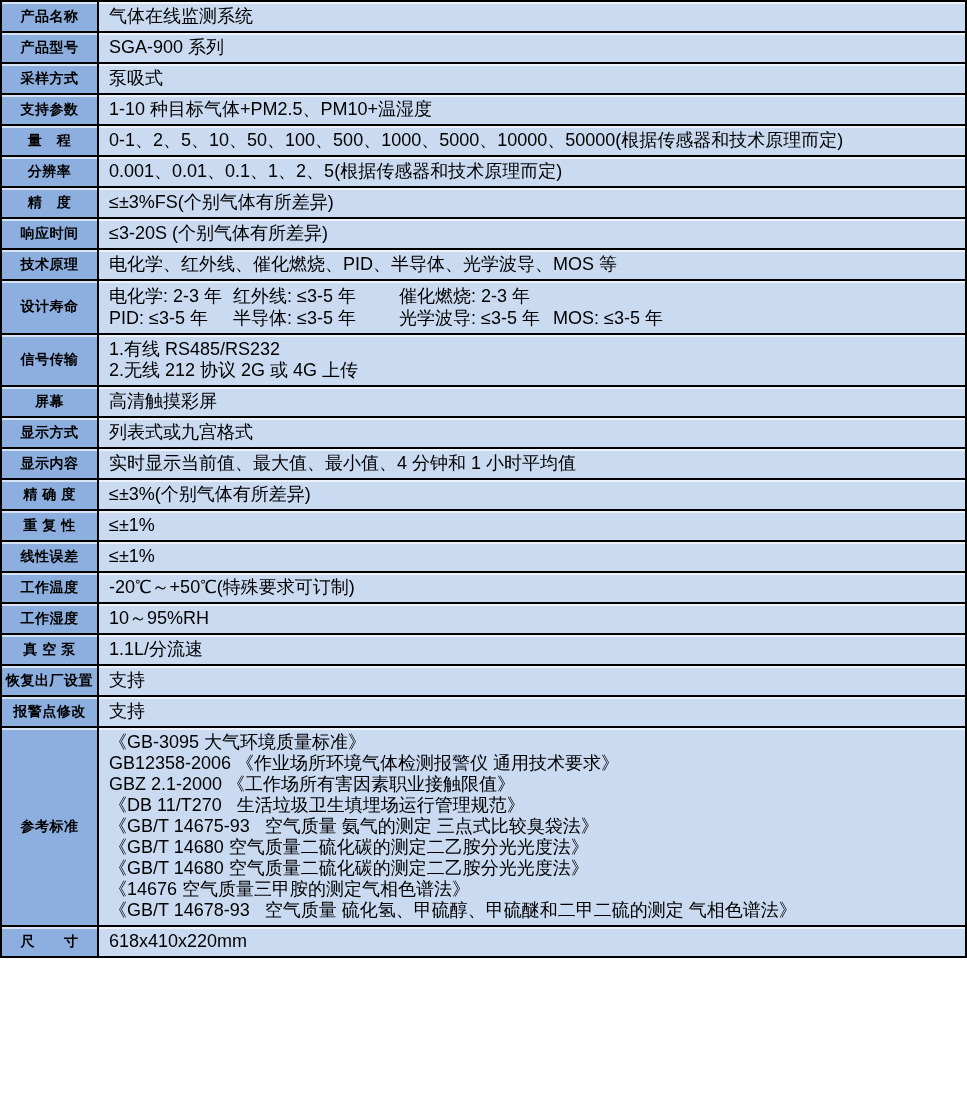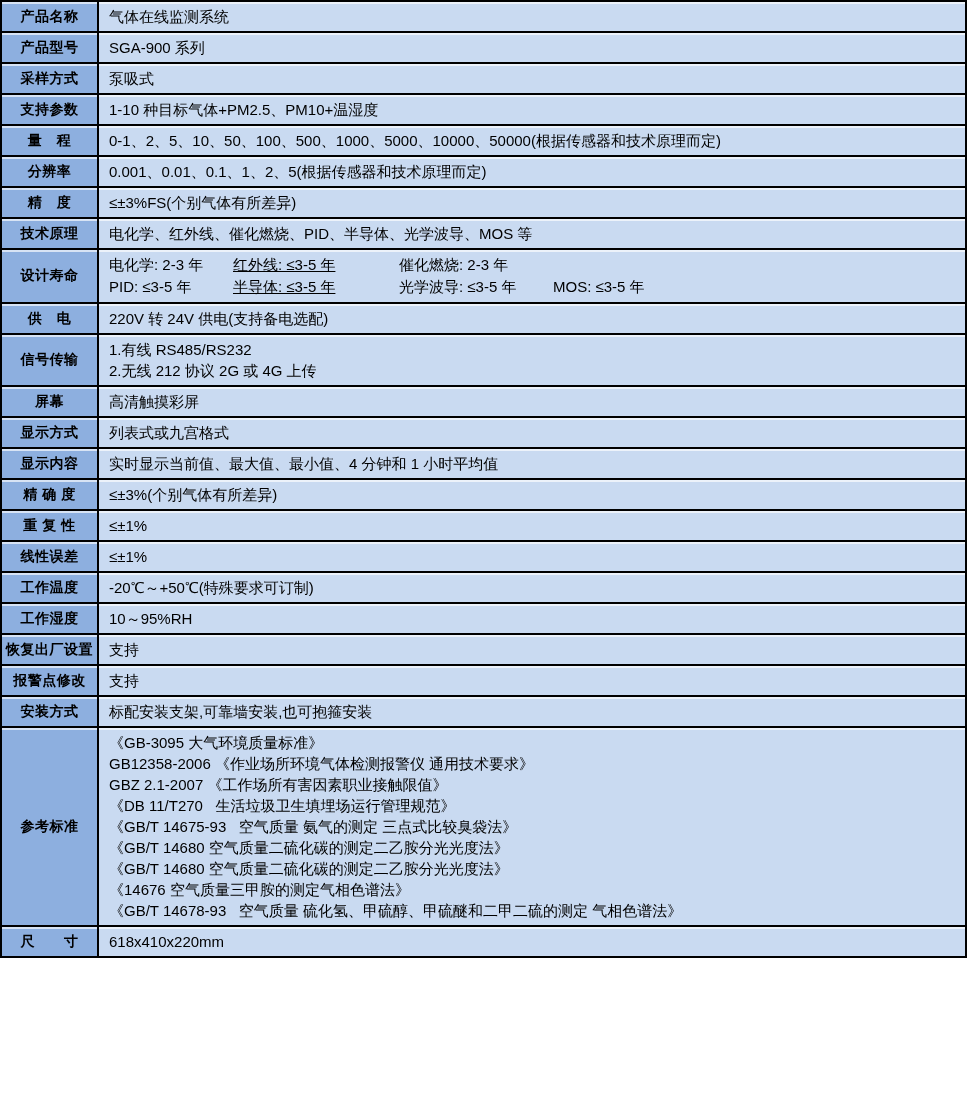--- a/index.html
+++ b/index.html
@@ -36,30 +36,30 @@
     background: var(--label-bg);
     font-weight: bold;
     font-size: 14px;
     text-align: center;
     padding: 2px 2px;
     letter-spacing: 0.5px;
     white-space: pre-wrap;
   }
   td.value-cell {
     background: var(--value-bg);
-    font-size: 15px;
+    font-size: 18px;
     padding: 4px 10px;
   }
   tr.single td.value-cell,
   tr.single td.label-cell { height: 31px; }
   .line { line-height: 21px; white-space: pre-wrap; }
   .grid-line { line-height: 22px; white-space: nowrap; }
   .grid-line span { display: inline-block; }
   .grid-line .g1 { width: 124px; }
-  .grid-line .g2 { width: 166px; text-decoration: underline; }
+  .grid-line .g2 { width: 166px; }
   .grid-line .g3 { width: 154px; }
   .grid-line .g4 { width: auto; }
 </style>
 </head>
 <body>
 
 <div class="spec-wrap">
   <table class="spec-table">
     <tbody>
         <tr class="single">
@@ -98,38 +98,38 @@
             <div class="line">0.001、0.01、0.1、1、2、5(根据传感器和技术原理而定)</div>
           </td>
         </tr>
         <tr class="single">
           <td class="label-cell">精　度</td>
           <td class="value-cell">
             <div class="line">≤±3%FS(个别气体有所差异)</div>
           </td>
         </tr>
         <tr class="single">
+          <td class="label-cell">响应时间</td>
+          <td class="value-cell">
+            <div class="line">≤3-20S (个别气体有所差异)</div>
+          </td>
+        </tr>
+        <tr class="single">
           <td class="label-cell">技术原理</td>
           <td class="value-cell">
             <div class="line">电化学、红外线、催化燃烧、PID、半导体、光学波导、MOS 等</div>
           </td>
         </tr>
         <tr>
           <td class="label-cell">设计寿命</td>
           <td class="value-cell">
             <div class="grid-line"><span class="g1">电化学: 2-3 年</span><span class="g2">红外线: ≤3-5 年</span><span class="g3">催化燃烧: 2-3 年</span></div>
             <div class="grid-line"><span class="g1">PID: ≤3-5 年</span><span class="g2">半导体: ≤3-5 年</span><span class="g3">光学波导: ≤3-5 年</span><span class="g4">MOS: ≤3-5 年</span></div>
           </td>
         </tr>
-        <tr class="single">
-          <td class="label-cell">供　电</td>
-          <td class="value-cell">
-            <div class="line">220V 转 24V 供电(支持备电选配)</div>
-          </td>
-        </tr>
         <tr>
           <td class="label-cell">信号传输</td>
           <td class="value-cell">
             <div class="line">1.有线 RS485/RS232</div>
             <div class="line">2.无线 212 协议 2G 或 4G 上传</div>
           </td>
         </tr>
         <tr class="single">
           <td class="label-cell">屏幕</td>
           <td class="value-cell">
@@ -172,43 +172,43 @@
             <div class="line">-20℃～+50℃(特殊要求可订制)</div>
           </td>
         </tr>
         <tr class="single">
           <td class="label-cell">工作湿度</td>
           <td class="value-cell">
             <div class="line">10～95%RH</div>
           </td>
         </tr>
         <tr class="single">
+          <td class="label-cell">真 空 泵</td>
+          <td class="value-cell">
+            <div class="line">1.1L/分流速</div>
+          </td>
+        </tr>
+        <tr class="single">
           <td class="label-cell">恢复出厂设置</td>
           <td class="value-cell">
             <div class="line">支持</div>
           </td>
         </tr>
         <tr class="single">
           <td class="label-cell">报警点修改</td>
           <td class="value-cell">
             <div class="line">支持</div>
-          </td>
-        </tr>
-        <tr class="single">
-          <td class="label-cell">安装方式</td>
-          <td class="value-cell">
-            <div class="line">标配安装支架,可靠墙安装,也可抱箍安装</div>
           </td>
         </tr>
         <tr>
           <td class="label-cell">参考标准</td>
           <td class="value-cell">
             <div class="line">《GB-3095 大气环境质量标准》</div>
             <div class="line">GB12358-2006 《作业场所环境气体检测报警仪 通用技术要求》</div>
-            <div class="line">GBZ 2.1-2007 《工作场所有害因素职业接触限值》</div>
+            <div class="line">GBZ 2.1-2000 《工作场所有害因素职业接触限值》</div>
             <div class="line">《DB 11/T270   生活垃圾卫生填埋场运行管理规范》</div>
             <div class="line">《GB/T 14675-93   空气质量 氨气的测定 三点式比较臭袋法》</div>
             <div class="line">《GB/T 14680 空气质量二硫化碳的测定二乙胺分光光度法》</div>
             <div class="line">《GB/T 14680 空气质量二硫化碳的测定二乙胺分光光度法》</div>
             <div class="line">《14676 空气质量三甲胺的测定气相色谱法》</div>
             <div class="line">《GB/T 14678-93   空气质量 硫化氢、甲硫醇、甲硫醚和二甲二硫的测定 气相色谱法》</div>
           </td>
         </tr>
         <tr class="single">
           <td class="label-cell">尺　　寸</td>

